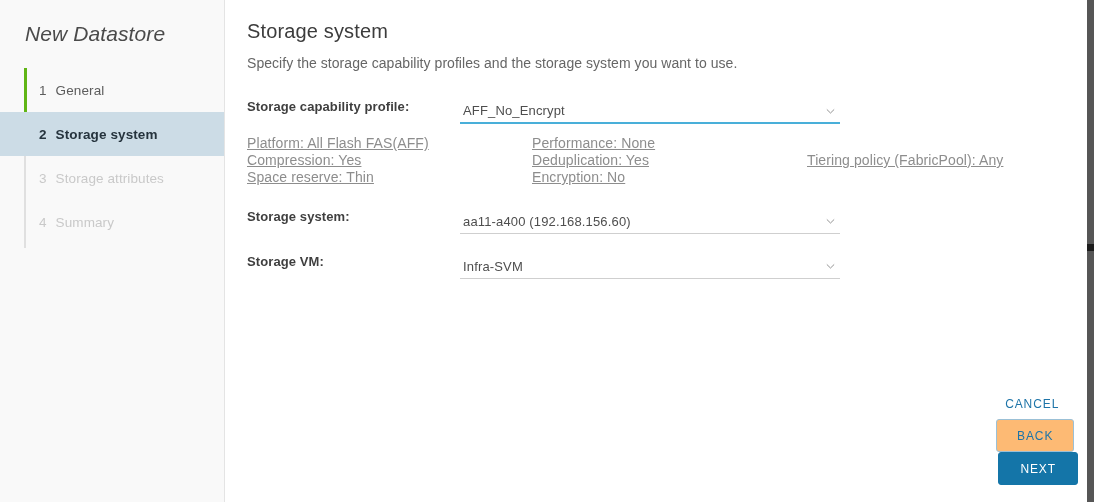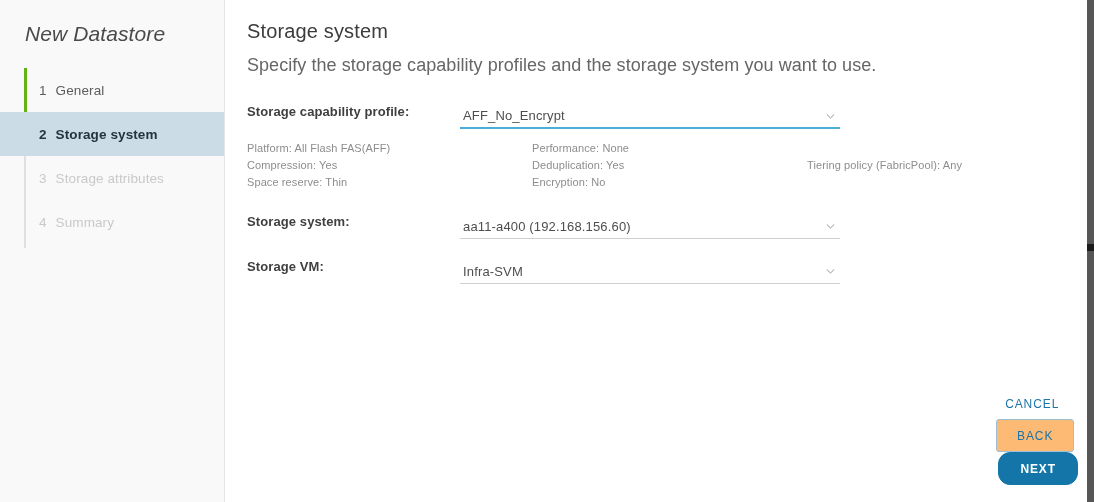--- a/index.html
+++ b/index.html
@@ -109,21 +109,21 @@
 
   .page-title {
     font-size: 20px;
     font-weight: 400;
     color: #3c3c3c;
     margin: 0;
     padding: 20px 0 0 22px;
     letter-spacing: 0.15px;
   }
   .page-subtitle {
-    font-size: 18px;
+    font-size: 14px;
     color: #666666;
     margin: 0;
     padding: 12px 0 0 22px;
     letter-spacing: 0.05px;
   }
 
   .form {
     padding: 28px 0 0 22px;
   }
 
@@ -170,24 +170,25 @@
     height: 11px;
     display: block;
     color: #8a8a8a;
   }
   .select .chevron svg { display: block; }
 
   
   .profile-details {
     display: flex;
     padding: 11px 0 0 0;
-    font-size: 11px;
+    font-size: 14px;
     color: #8d8d8d;
     line-height: 17px;
     letter-spacing: 0.1px;
+    text-decoration: underline;
   }
   .detail-col-1 { width: 285px; flex: 0 0 285px; }
   .detail-col-2 { width: 275px; flex: 0 0 275px; }
   .detail-col-3 { flex: 1 1 auto; padding-top: 17px; }
 
   .gap-after-profile { height: 23px; }
   .gap-between-selects { height: 20px; }
 
   
   .footer {
@@ -219,26 +220,26 @@
     border: 1px solid #9bc0d6;
     border-radius: 3px;
     color: #1d74a8;
     height: 33px;
     padding: 0 20px;
     margin-left: 6px;
   }
   .btn-primary {
     background: #1475a8;
     border: 1px solid #1475a8;
-    border-radius: 12px;
+    border-radius: 3px;
     color: #ffffff;
     height: 33px;
     padding: 0 21px;
     margin-left: 12px;
-    font-weight: bold;
+    font-weight: normal;
   }
 
   
   .right-edge {
     position: absolute;
     top: 0;
     right: 0;
     width: 7px;
     height: 502px;
     background: #565656;

